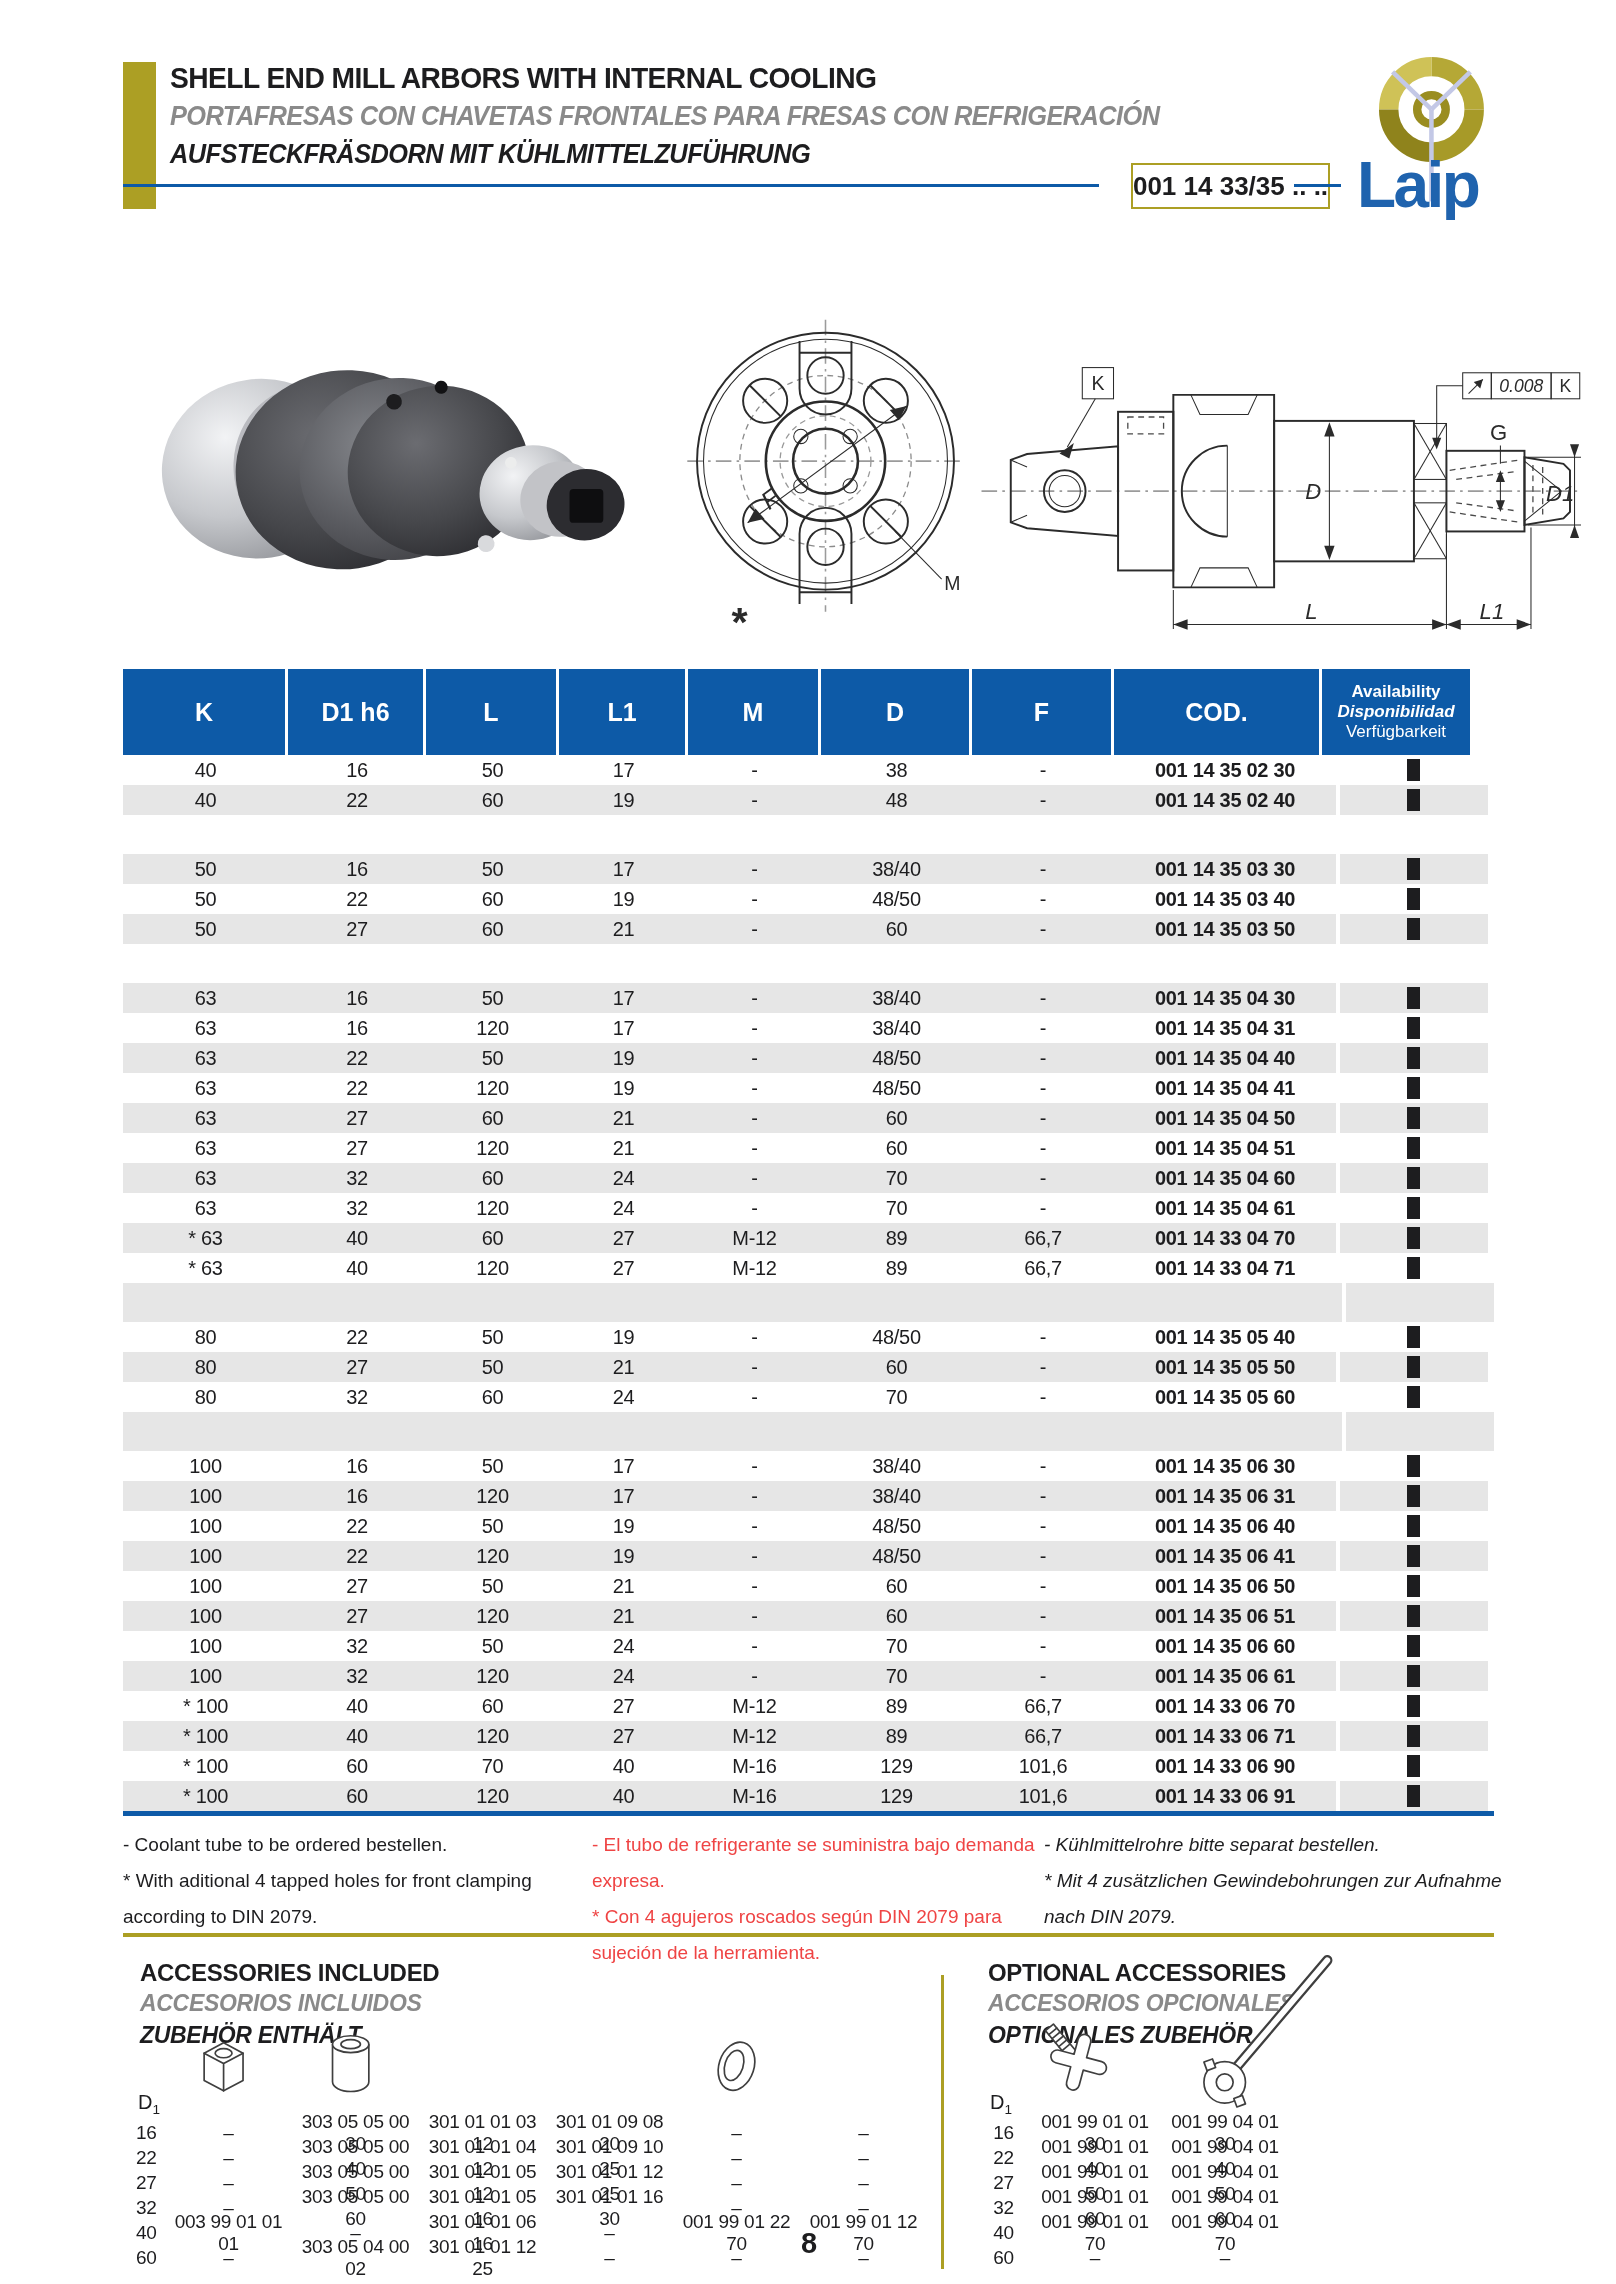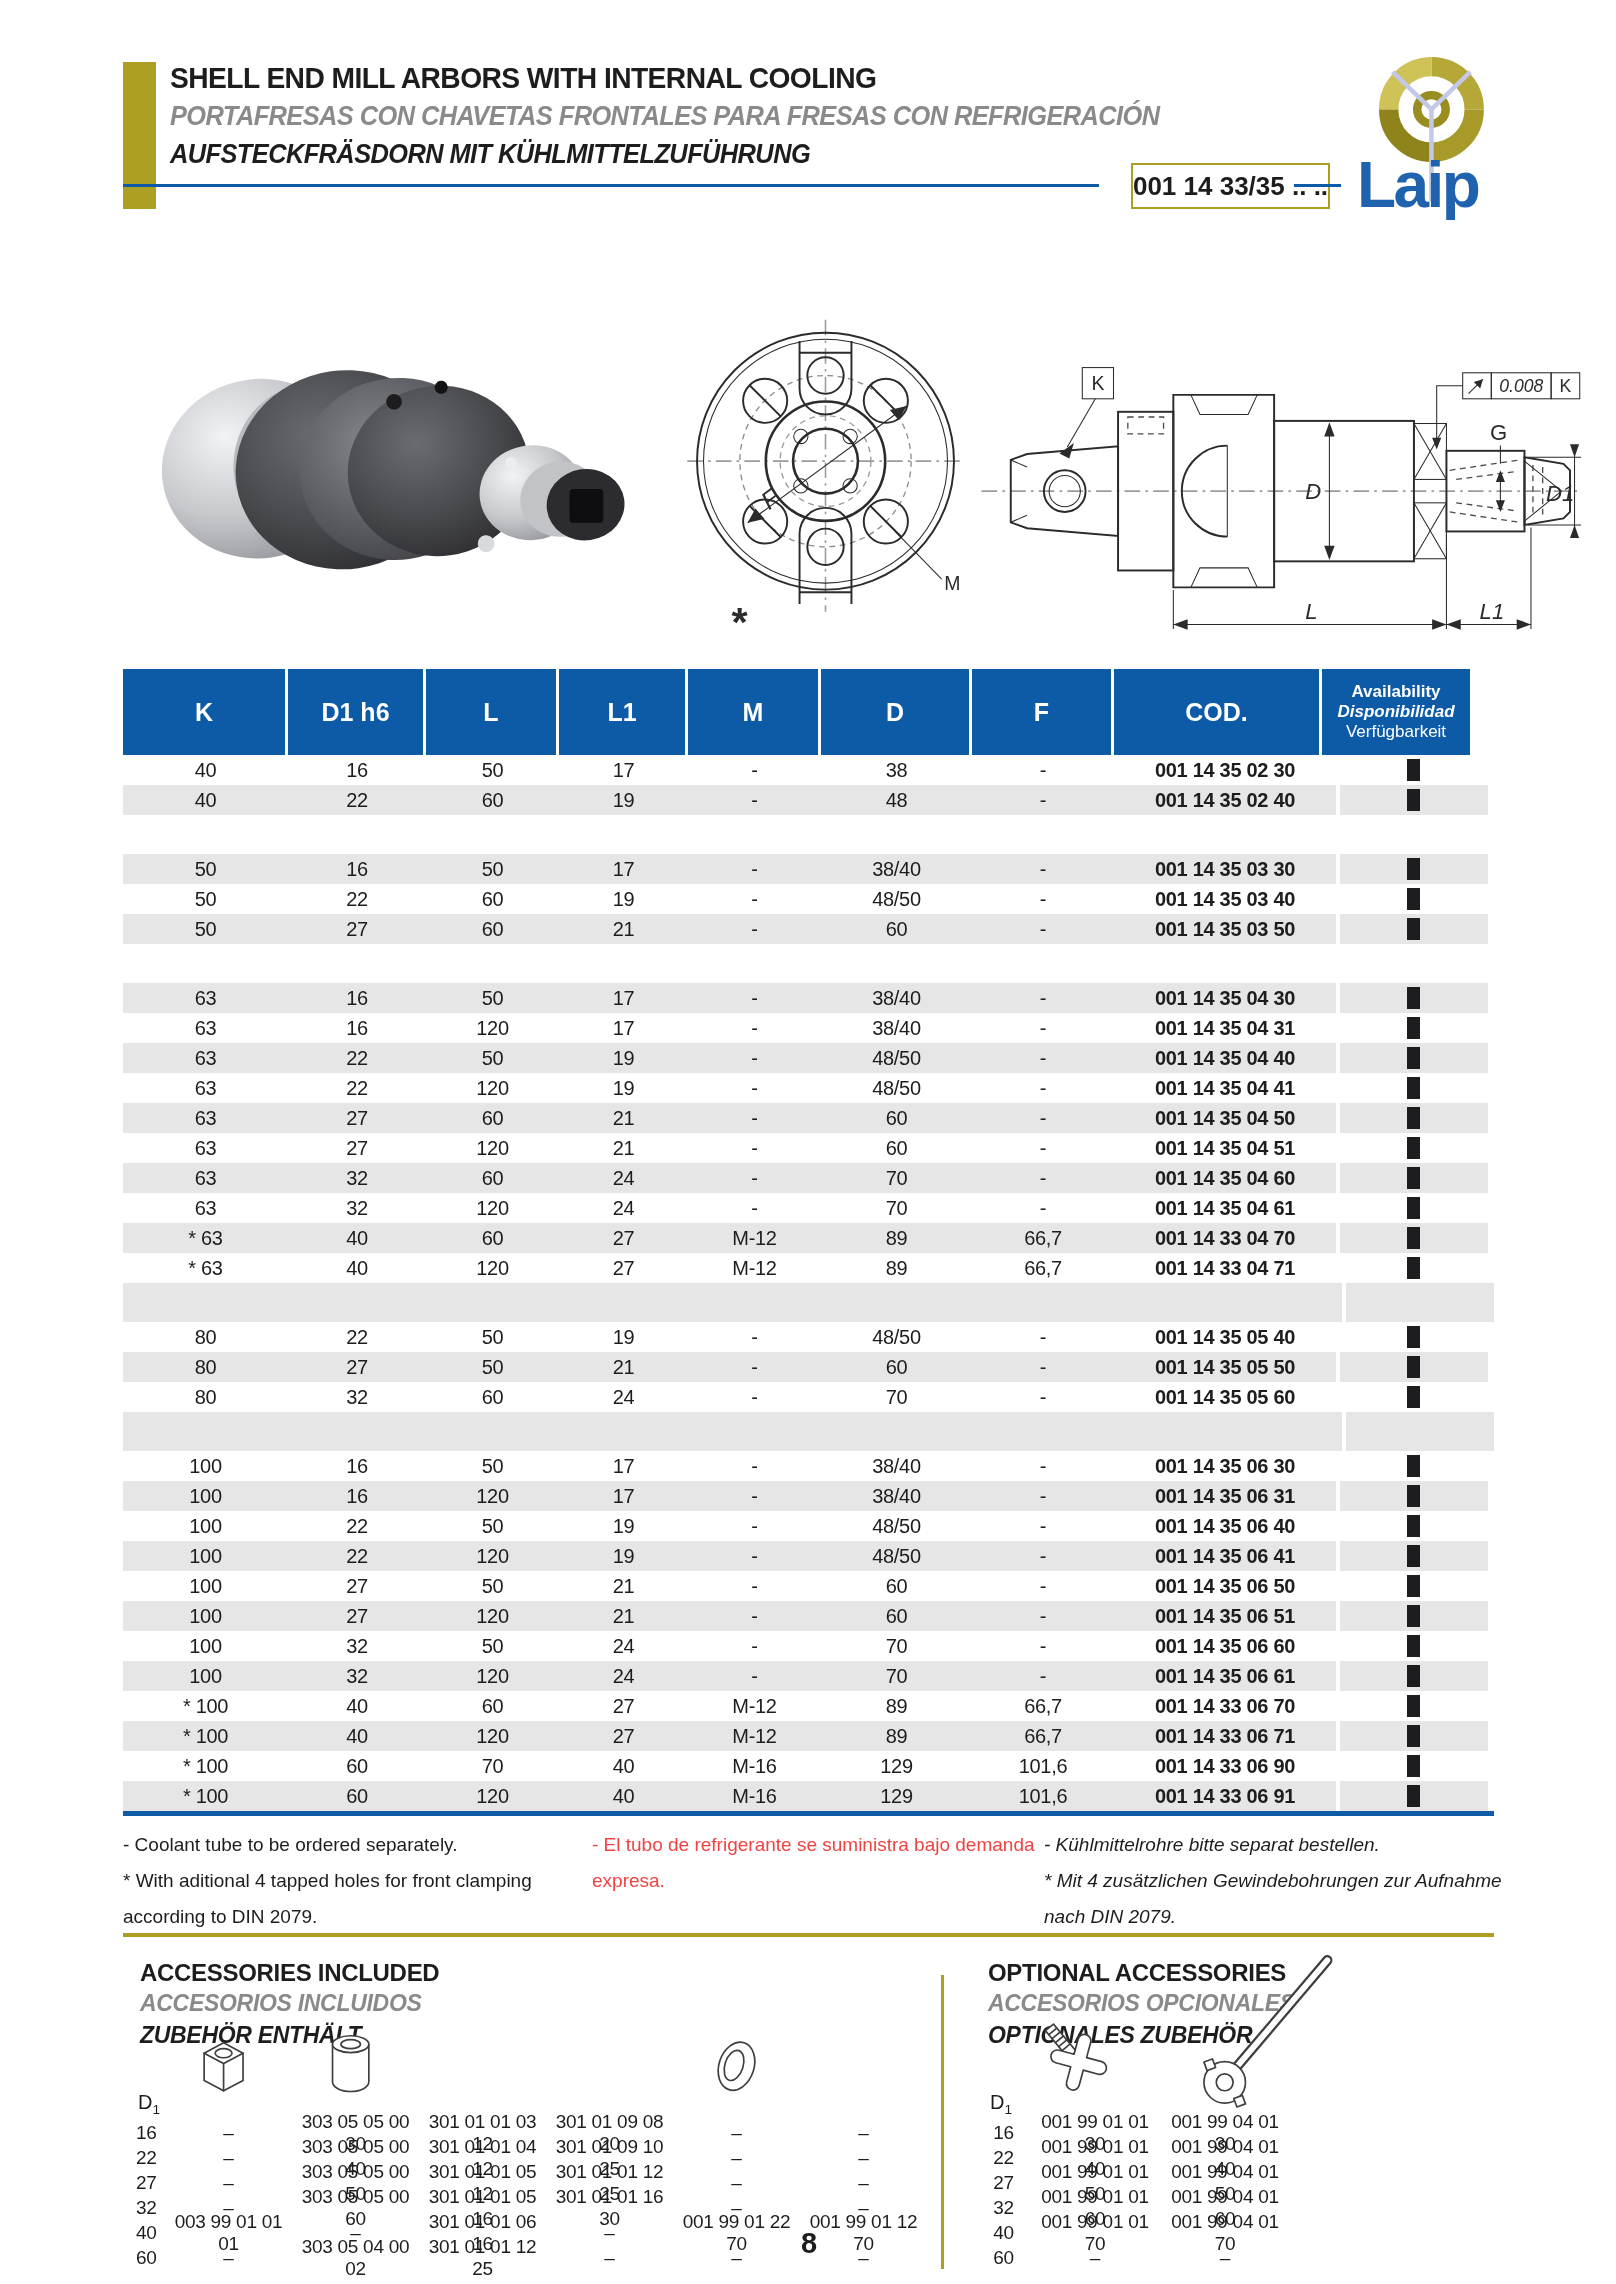--- a/index.html
+++ b/index.html
@@ -716,25 +716,26 @@
           <div class="tgap"></div>
           <div class="tcell cav" style="background: rgb(230, 230, 230);">
             <div class="avail-mark"></div>
           </div>
         </div>
       </div>
     <div class="tbl-bottomline"></div>
   </div>
 
   <div class="abs fnote fn-en">
-    <div>- Coolant tube to be ordered separately.</div>
+    <div>- Coolant tube to be ordered bestellen.</div>
     <div>* With aditional 4 tapped holes for front clamping according to DIN 2079.</div>
   </div>
   <div class="abs fnote fn-es">
     <div>- El tubo de refrigerante se suministra bajo demanda expresa.</div>
+    <div>* Con 4 agujeros roscados según DIN 2079 para sujeción de la herramienta.</div>
   </div>
   <div class="abs fnote fn-de">
     <div>- Kühlmittelrohre bitte separat bestellen.</div>
     <div>* Mit 4 zusätzlichen Gewindebohrungen zur Aufnahme nach DIN 2079.</div>
   </div>
 
   <div class="abs goldhr"></div>
   <div class="abs goldvr"></div>
 
   <div class="abs acc-title-en acc-inc-t1">ACCESSORIES INCLUDED</div>

